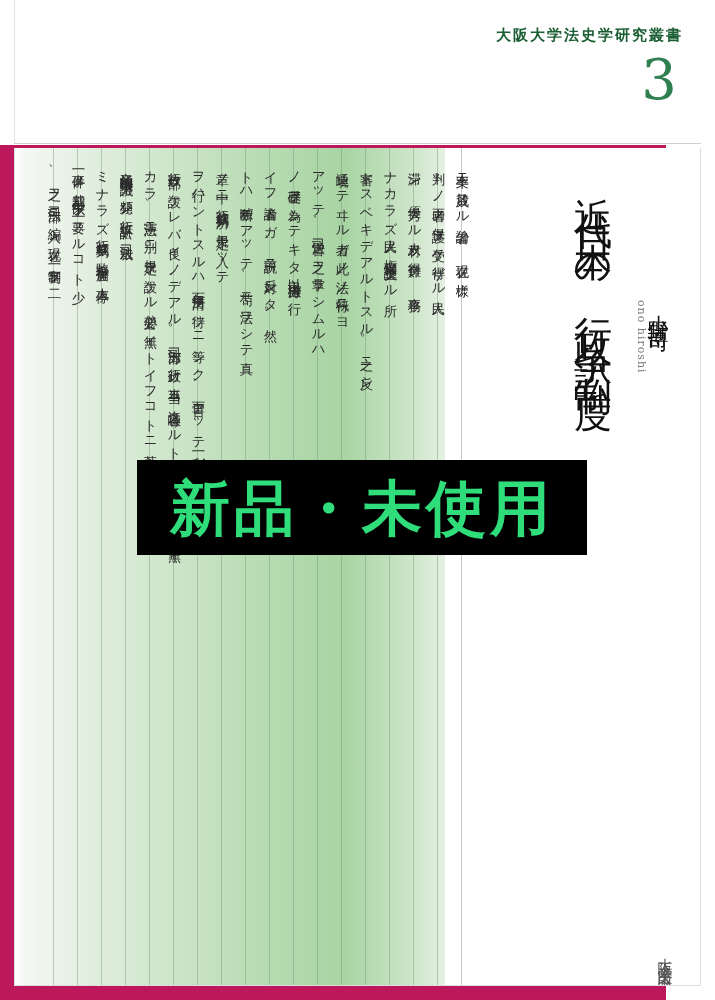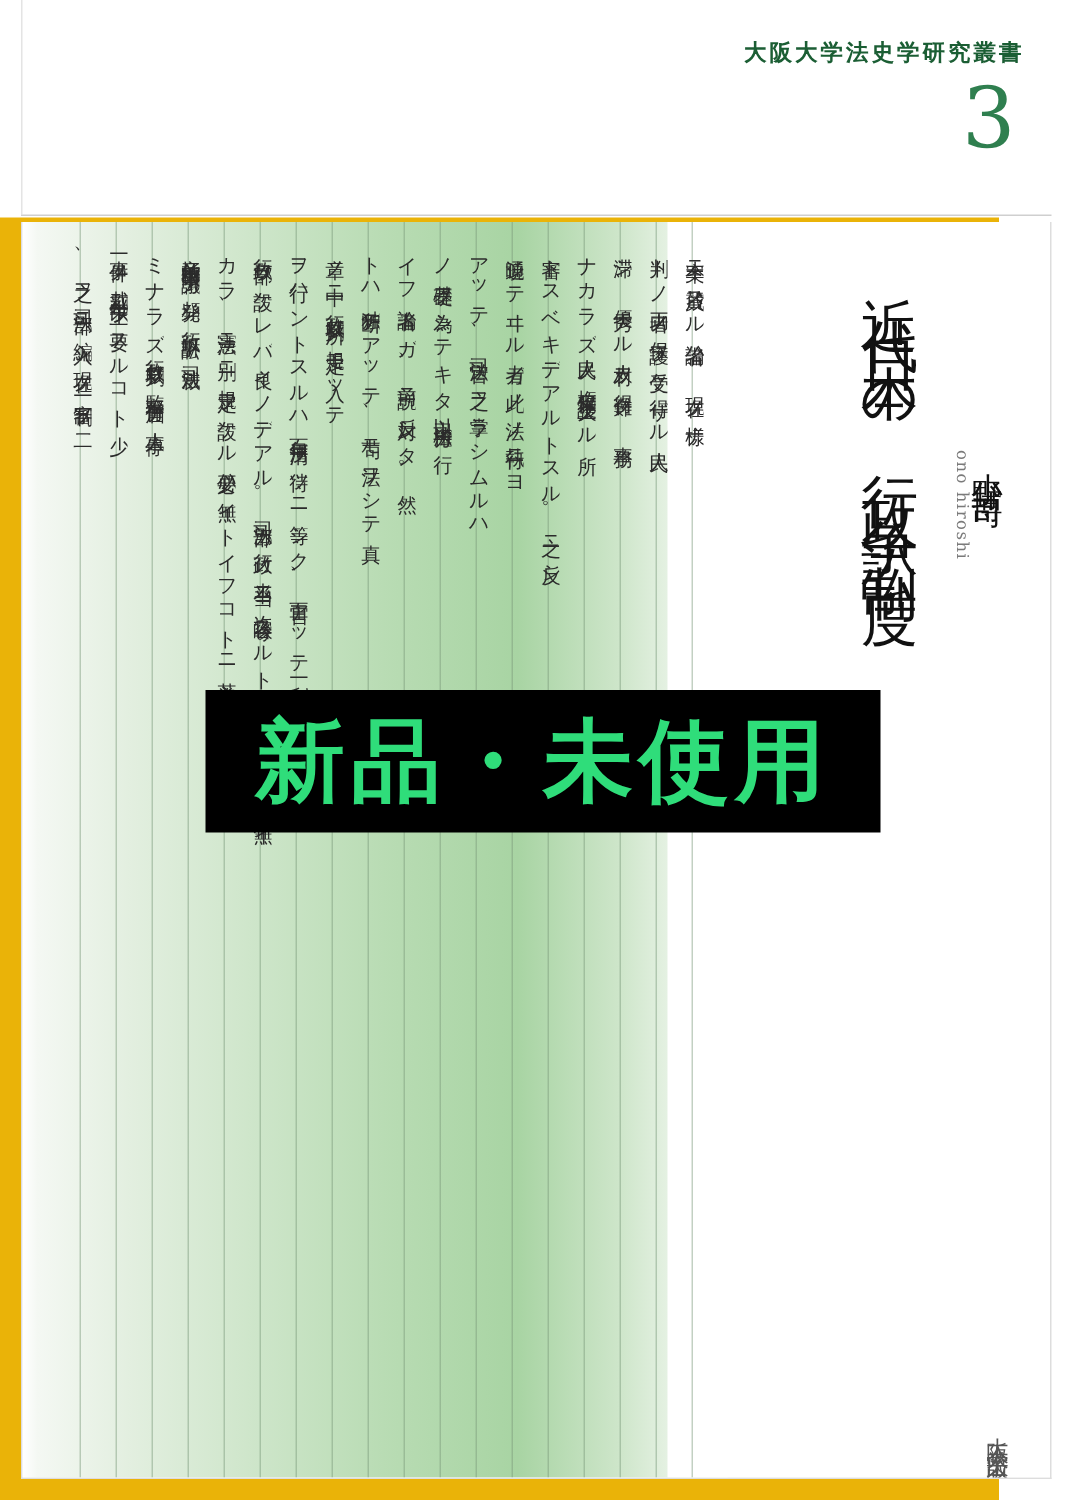--- a/index.html
+++ b/index.html
@@ -11,21 +11,21 @@
     width: 715px;
     height: 1000px;
     font-family: "Liberation Serif", "DejaVu Serif", serif;
     overflow: hidden;
   }
 
   .page {
     position: relative;
     width: 666px;
     height: 1000px;
-    background: #eab308;
+    background: #be185d;
   }
 
   
   .series-band {
     position: absolute;
     left: 0;
     top: 0;
     width: 715px;
     height: 145px;
     background: #ffffff;

